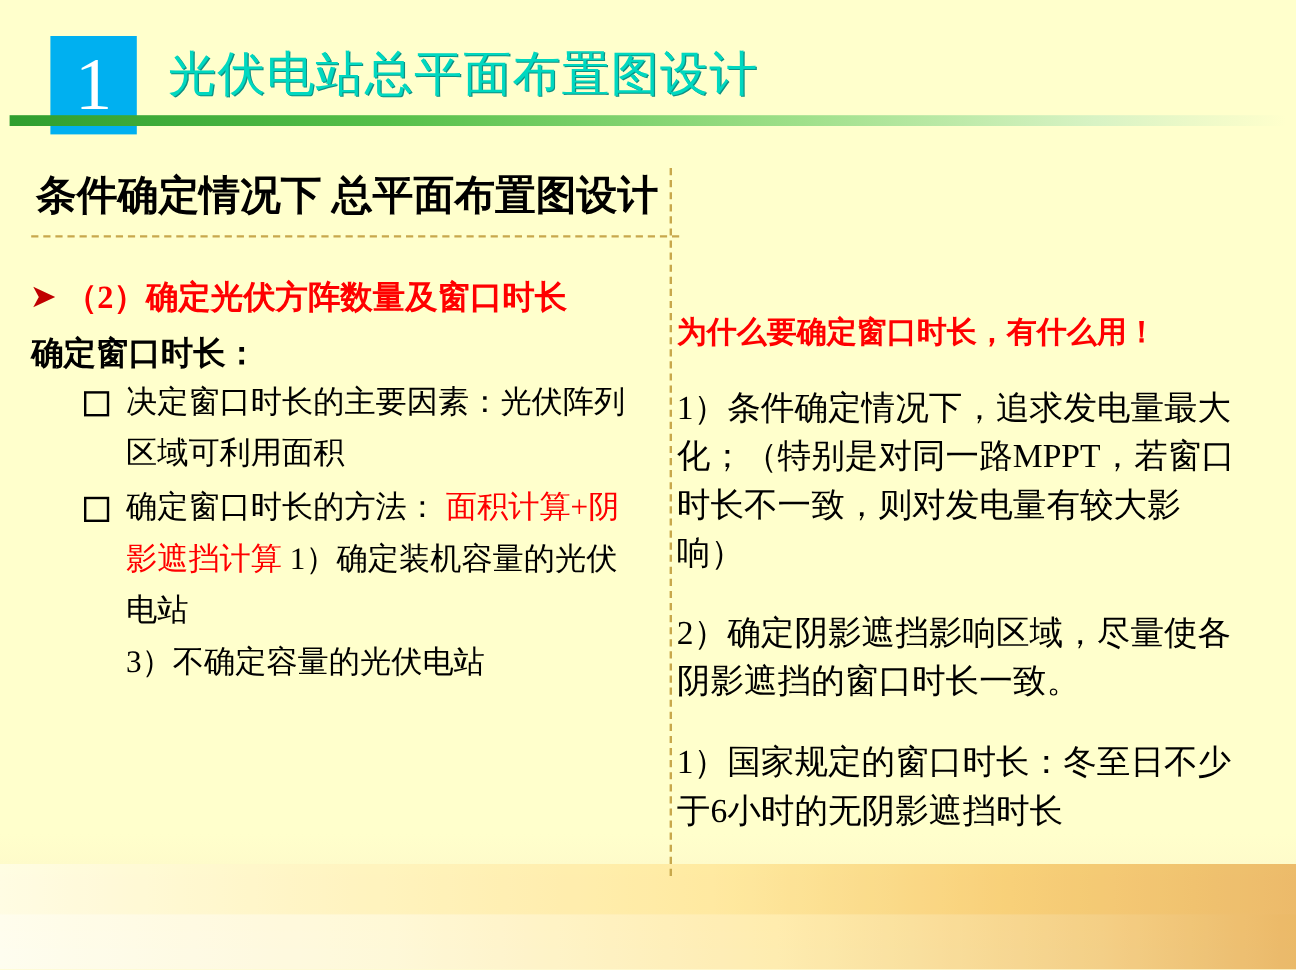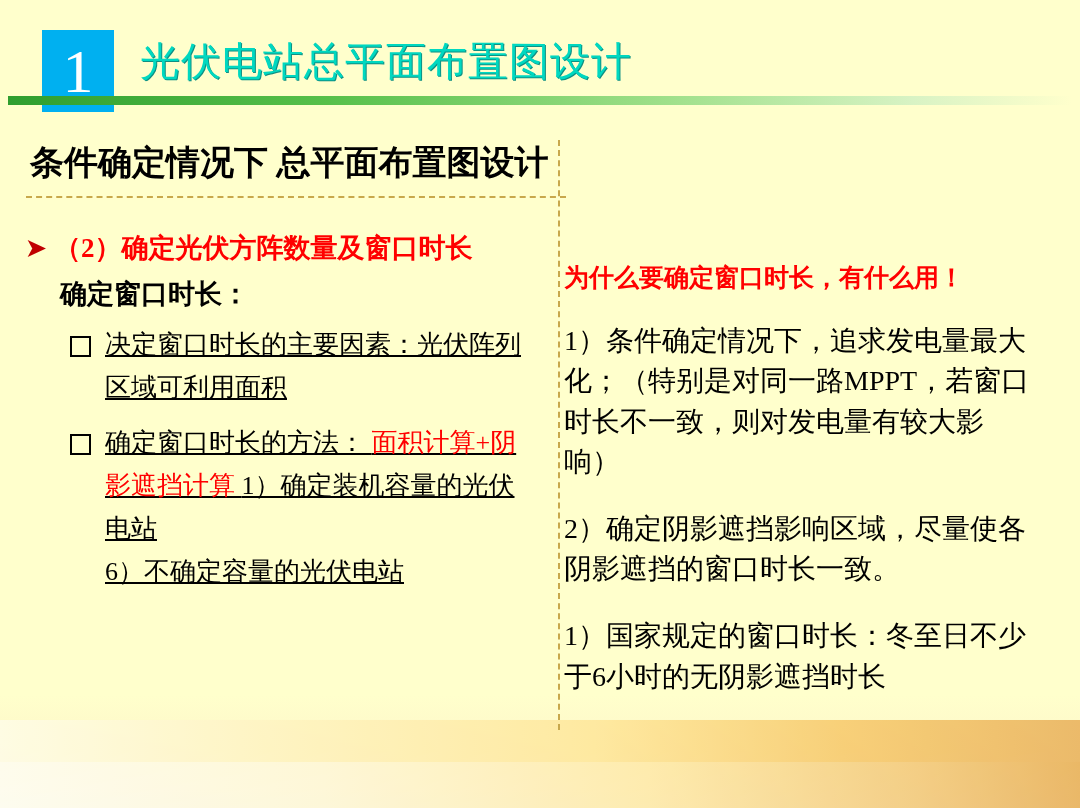--- a/index.html
+++ b/index.html
@@ -113,35 +113,33 @@
     line-height: 1.35;
   }
   .bullet-arrow .arrow {
     color: #c00000;
     margin-right: 8px;
     font-size: 24px;
     line-height: 1.5;
   }
   .sub-line {
     margin-top: 10px;
-    margin-left: 34px;
     font-size: 27px;
     font-weight: bold;
     color: #000000;
   }
   .sq-item {
-    margin-top: 12px;
+    margin-top: 2px;
     margin-left: 44px;
     display: flex;
     align-items: flex-start;
     font-size: 26px;
     color: #000000;
     line-height: 1.65;
     max-width: 470px;
-    text-decoration: underline;
   }
   .sq-item .sq {
     display: inline-block;
     width: 17px;
     height: 17px;
     border: 2.5px solid #000;
     margin-right: 14px;
     margin-top: 12px;
     flex: 0 0 auto;
   }
@@ -212,21 +210,21 @@
       <span class="txt">决定窗口时长的主要因素：光伏阵列区域可利用面积</span>
     </div>
 
     <div class="sq-item">
       <span class="sq"></span>
       <span class="txt">
         <span>确定窗口时长的方法：</span>
         <span class="red">面积计算+阴影遮挡计算</span>
         <span>1）确定装机容量的光伏电站</span>
         <br>
-        <span>6）不确定容量的光伏电站</span>
+        <span>3）不确定容量的光伏电站</span>
       </span>
     </div>
   </div>
 
   <div class="right-col">
     <div class="r-head">为什么要确定窗口时长，有什么用！</div>
     <div class="r-para">1）条件确定情况下，追求发电量最大化；（特别是对同一路MPPT，若窗口时长不一致，则对发电量有较大影响）</div>
     <div class="r-para">2）确定阴影遮挡影响区域，尽量使各阴影遮挡的窗口时长一致。</div>
     <div class="r-para">1）国家规定的窗口时长：冬至日不少于6小时的无阴影遮挡时长</div>
   </div>

